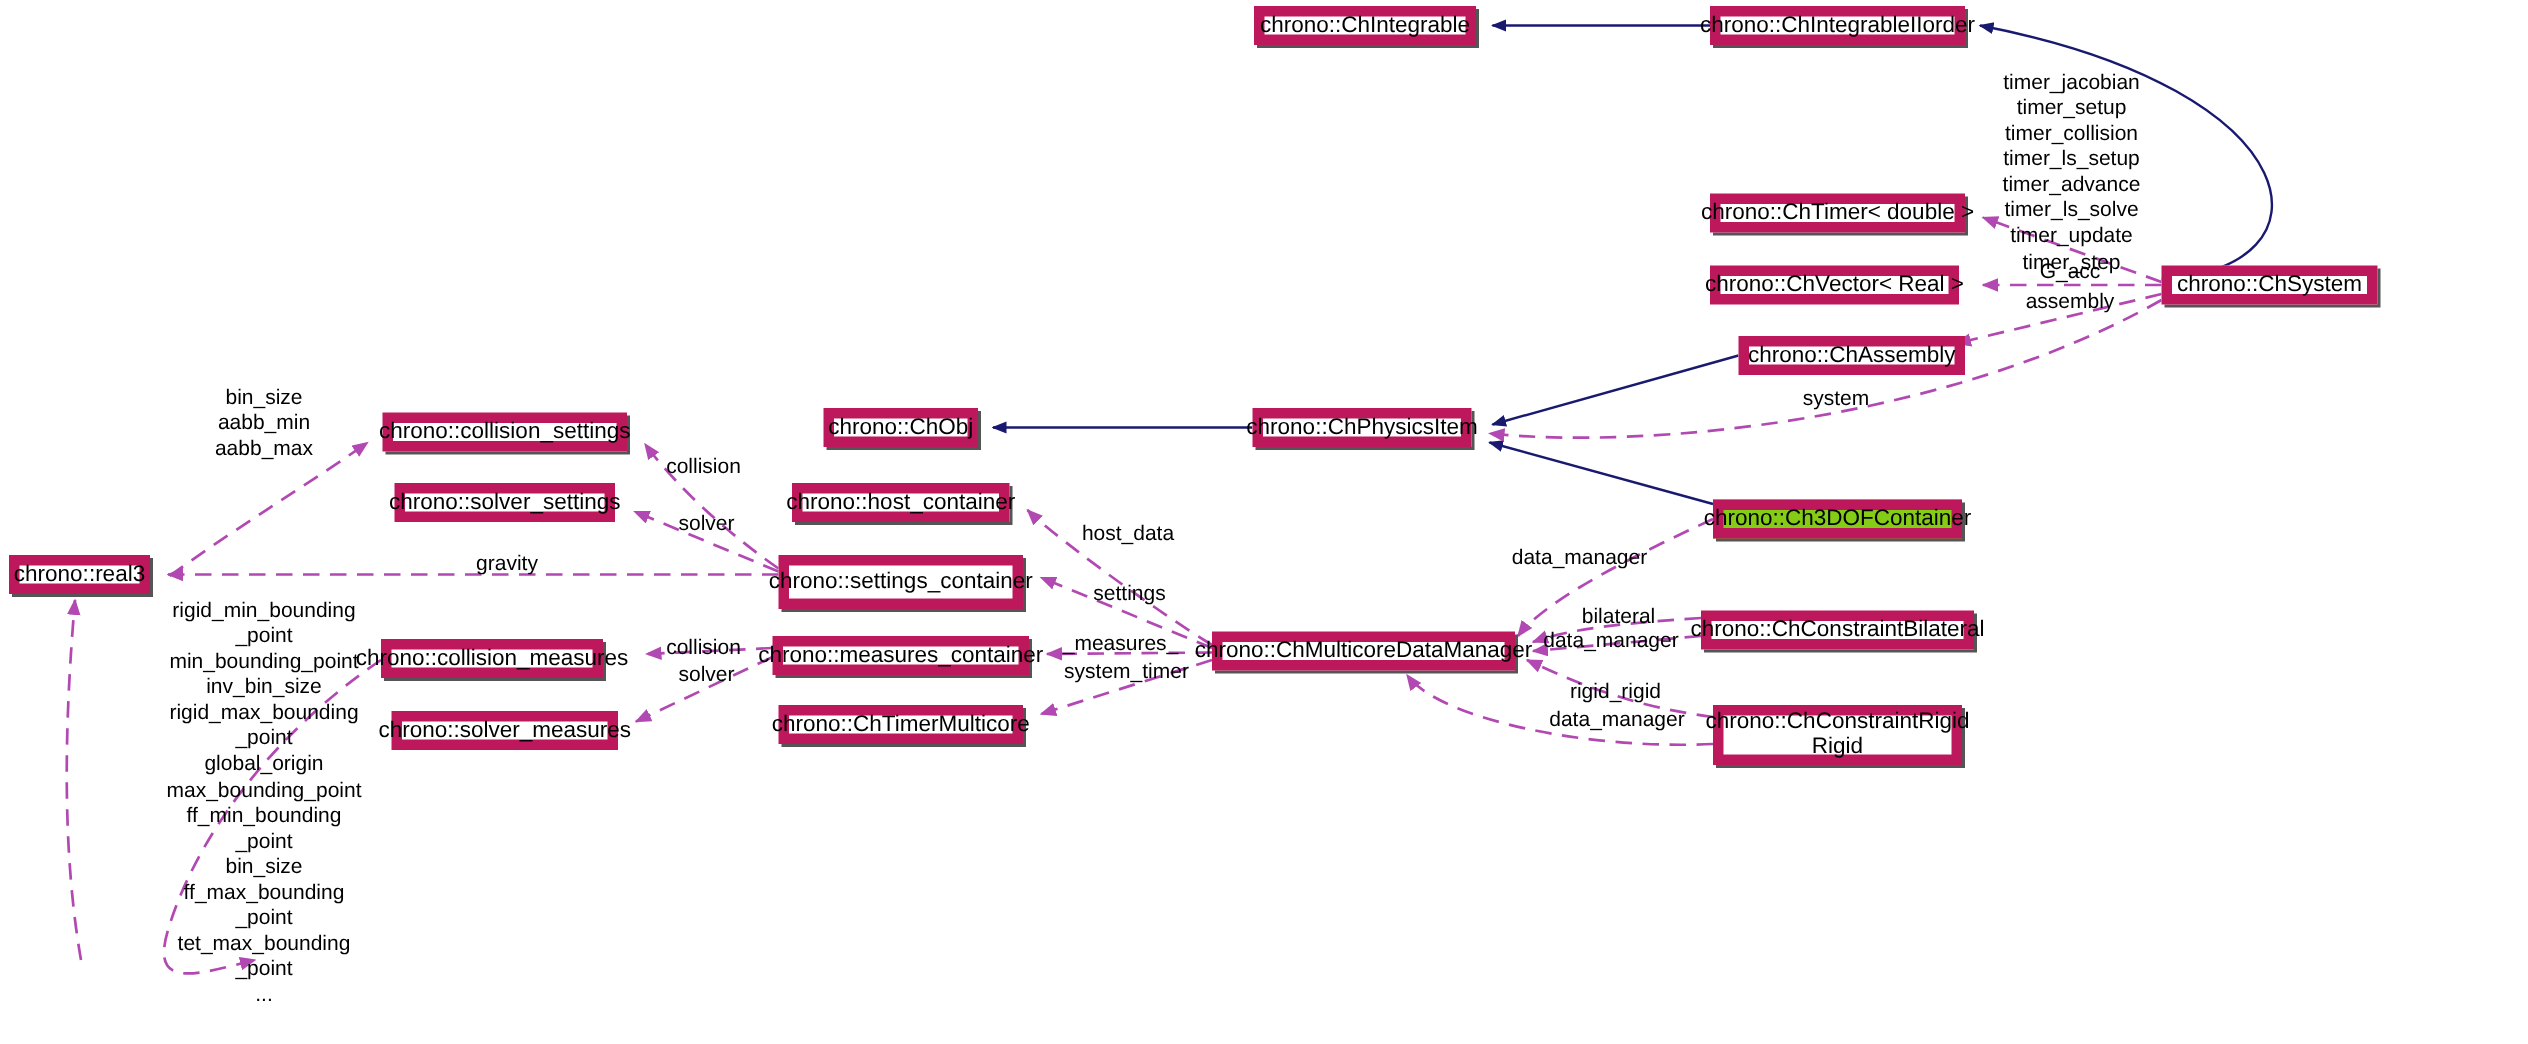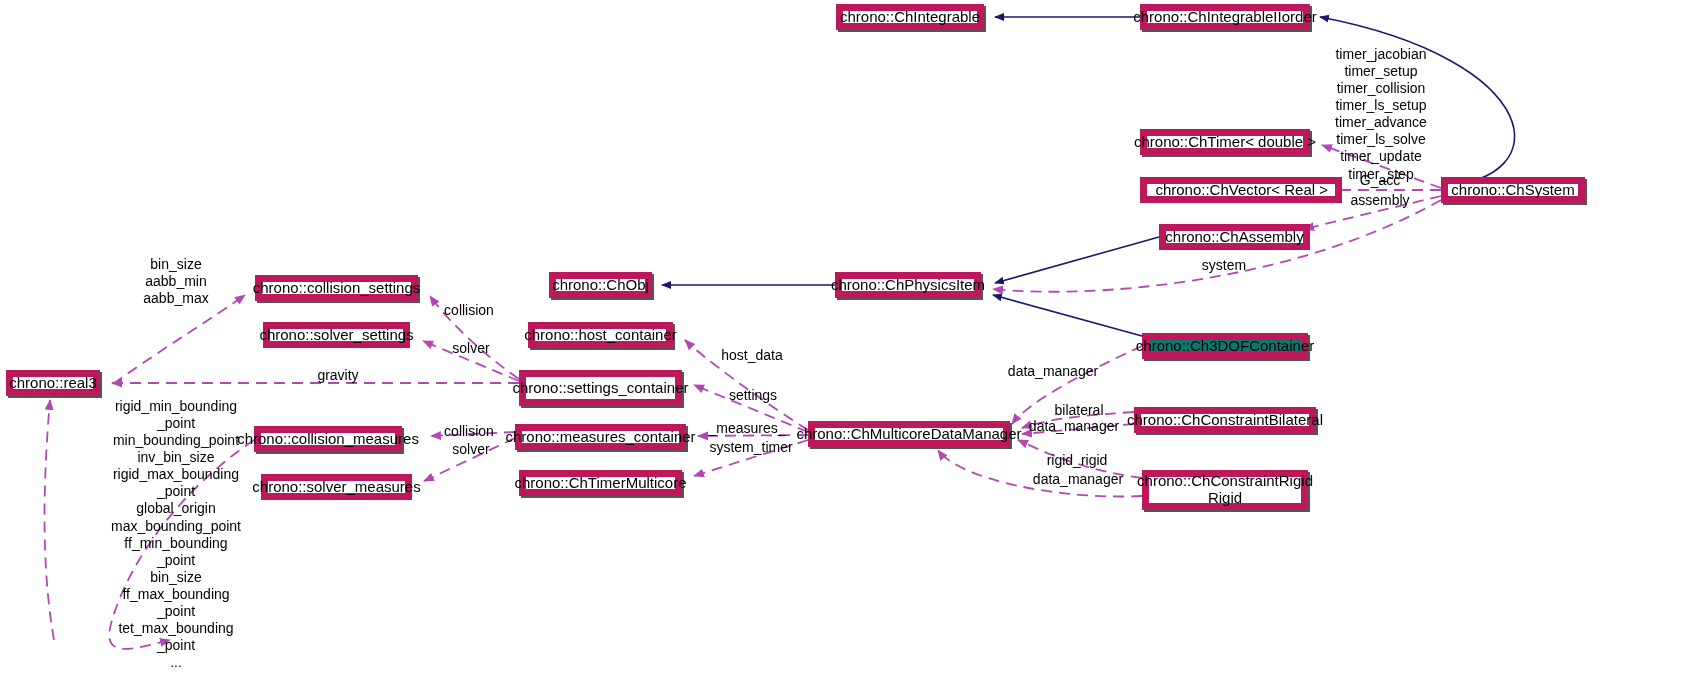--- a/index.html
+++ b/index.html
@@ -36,21 +36,21 @@
     justify-content: center;
     text-align: center;
     white-space: nowrap;
     padding: 0 7px;
     z-index: 3;
   }
   .node.shadow {
     box-shadow: 2px 2px 0 0 #555555;
   }
   .node.highlight {
-    background: #0f766e;
+    background: #84cc16;
   }
   .node.two-line {
     white-space: normal;
     line-height: 1.12;
   }
   .edge-label {
     position: absolute;
     font-size: 14px;
     color: #000000;
     white-space: pre;
@@ -114,21 +114,21 @@
   <div>
     <div class="node shadow" style="left:836px; top:4px; width:148px; height:26px;">
       <span>chrono::ChIntegrable</span>
     </div>
     <div class="node shadow" style="left:1140px; top:4px; width:170px; height:26px;">
       <span>chrono::ChIntegrableIIorder</span>
     </div>
     <div class="node shadow" style="left:1140px; top:129px; width:170px; height:26px;">
       <span>chrono::ChTimer&lt; double &gt;</span>
     </div>
-    <div class="node" style="left:1140px; top:177px; width:202px; height:26px;justify-content:flex-end;">
+    <div class="node" style="left:1140px; top:177px; width:166px; height:26px;">
       <span>chrono::ChVector&lt; Real &gt;</span>
     </div>
     <div class="node shadow" style="left:1441px; top:177px; width:144px; height:26px;">
       <span>chrono::ChSystem</span>
     </div>
     <div class="node" style="left:1159px; top:224px; width:151px; height:26px;">
       <span>chrono::ChAssembly</span>
     </div>
     <div class="node shadow" style="left:549px; top:272px; width:103px; height:26px;">
       <span>chrono::ChObj</span>

